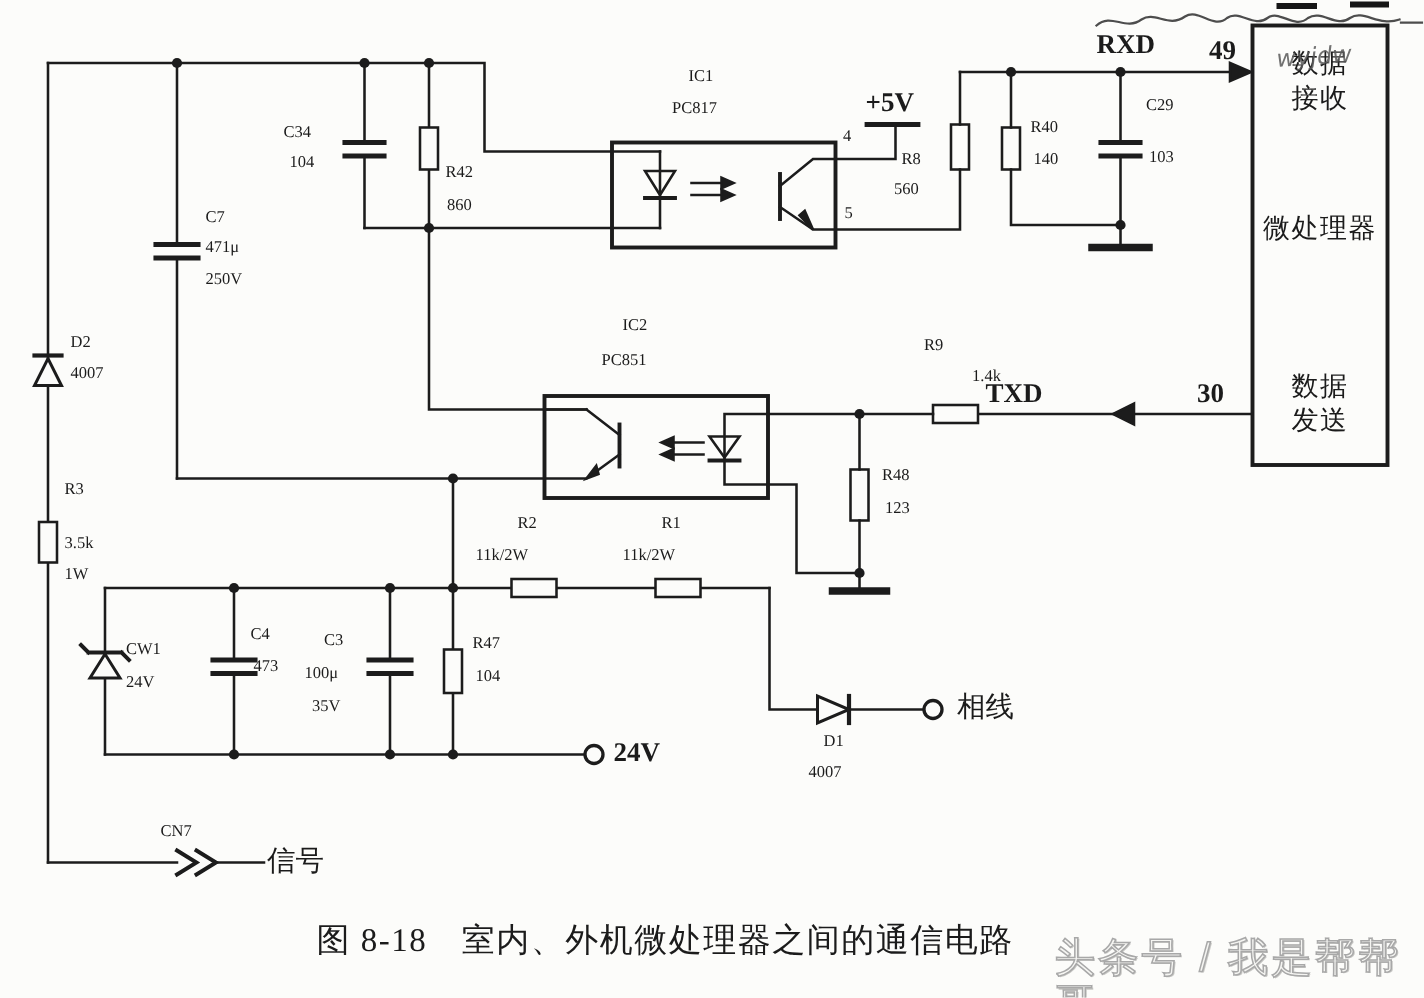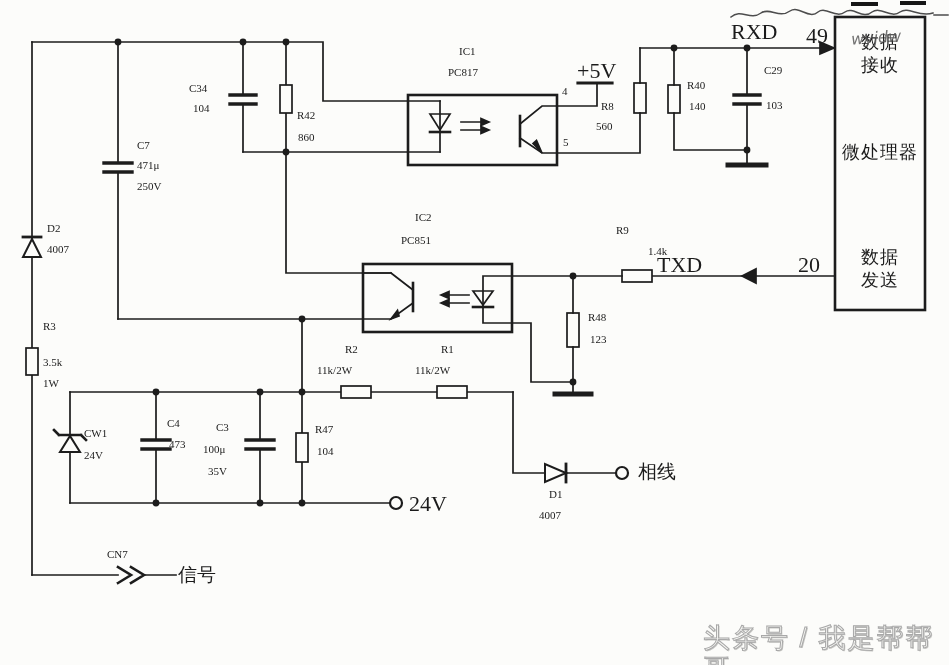--- a/index.html
+++ b/index.html
@@ -8,21 +8,21 @@
     background:#fcfcfa;
     font-family:"Liberation Serif","DejaVu Serif",serif;
     color:#1b1b1b;
   }
   #stage{position:absolute;left:0;top:0;width:949px;height:665px;}
   svg.wires{position:absolute;left:0;top:0;}
   .lbl{
     position:absolute;font-size:11px;line-height:1.15;white-space:pre-line;
     color:#1b1b1b;
   }
-  .big{font-size:22px;}
+  .big{font-size:18px;font-weight:bold;}
   .mcu-label{font-size:18px;text-align:center;width:86px;line-height:1.3;letter-spacing:1px;}
   .caption{font-size:22px;letter-spacing:1px;}
   .watermark{
     font-size:27px;color:#f5f5f2;letter-spacing:2px;
     -webkit-text-stroke:1px #a8a8a8;text-shadow:1px 1px 0 #c9c9c6;
     font-family:"Liberation Sans","DejaVu Sans",sans-serif;
   }
   .scribble-text{
     font-style:italic;font-size:16px;color:#5a5a5a;transform:rotate(-4deg);
     font-family:"DejaVu Sans","Liberation Sans",sans-serif;opacity:.85;
@@ -241,21 +241,21 @@
 <div class="lbl" style="left:764px;top:64px">C29</div>
 <div class="lbl" style="left:766px;top:99px">103</div>
 <div class="lbl big" style="left:731px;top:19px">RXD</div>
 <div class="lbl big" style="left:806px;top:23px">49</div>
 
 <div class="lbl" style="left:415px;top:211px">IC2</div>
 <div class="lbl" style="left:401px;top:234px">PC851</div>
 <div class="lbl" style="left:616px;top:224px">R9</div>
 <div class="lbl" style="left:648px;top:245px">1.4k</div>
 <div class="lbl big" style="left:657px;top:252px">TXD</div>
-<div class="lbl big" style="left:798px;top:252px">20</div>
+<div class="lbl big" style="left:798px;top:252px">30</div>
 <div class="lbl" style="left:588px;top:311px">R48</div>
 <div class="lbl" style="left:590px;top:333px">123</div>
 
 <div class="lbl mcu-label" style="left:837px;top:31px">数据
 接收</div>
 <div class="lbl mcu-label" style="left:837px;top:141px">微处理器</div>
 <div class="lbl mcu-label" style="left:837px;top:246px">数据
 发送</div>
 <div class="lbl scribble-text" style="left:851px;top:29px">wyjdw</div>
 
@@ -272,15 +272,16 @@
 <div class="lbl" style="left:216px;top:421px">C3</div>
 <div class="lbl" style="left:203px;top:443px">100μ</div>
 <div class="lbl" style="left:208px;top:465px">35V</div>
 <div class="lbl big" style="left:409px;top:491px">24V</div>
 <div class="lbl" style="left:549px;top:488px">D1</div>
 <div class="lbl" style="left:539px;top:509px">4007</div>
 <div class="lbl" style="left:638px;top:461px;font-size:19px">相线</div>
 <div class="lbl" style="left:107px;top:548px">CN7</div>
 <div class="lbl" style="left:178px;top:564px;font-size:19px">信号</div>
 
+<div class="lbl caption" style="left:211px;top:614px">图 8-18　室内、外机微处理器之间的通信电路</div>
 <div class="lbl watermark" style="left:703px;top:623px">头条号 / 我是帮帮哥</div>
 
 </div>
 
 </body></html>

